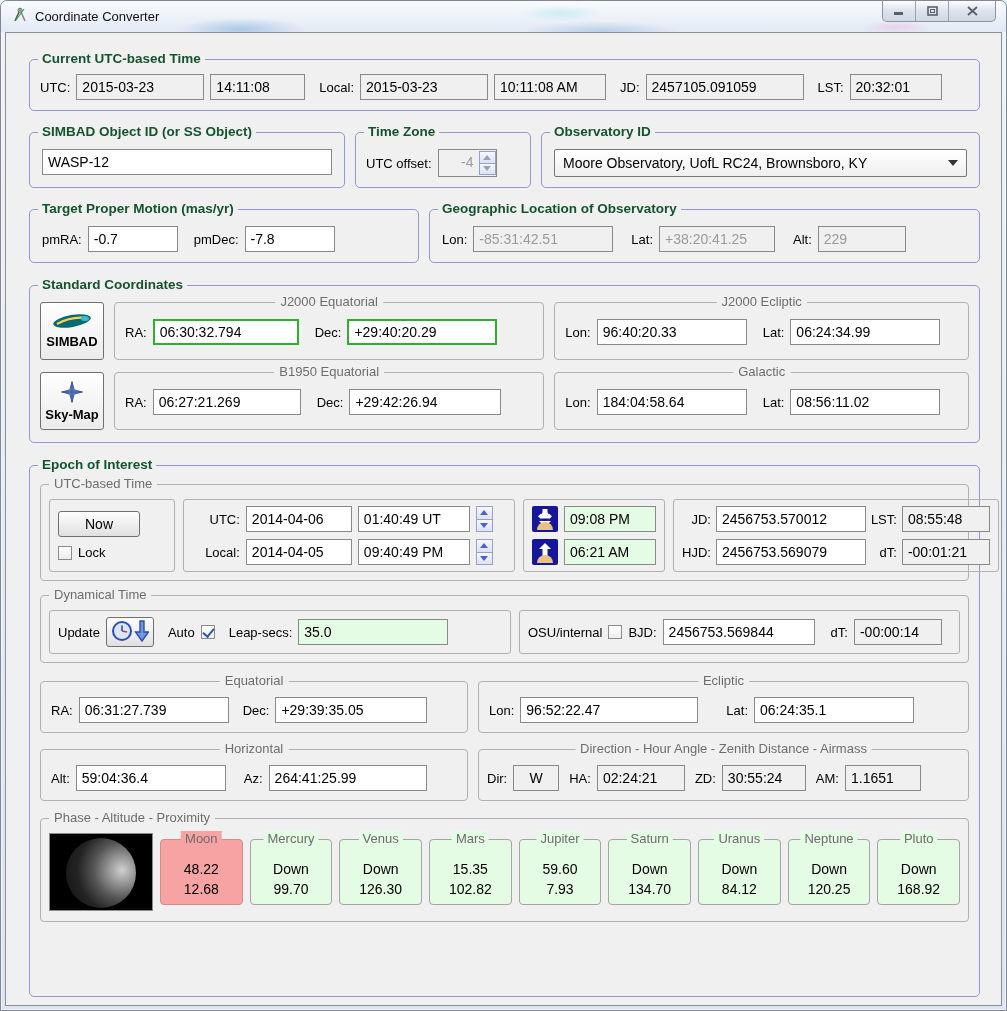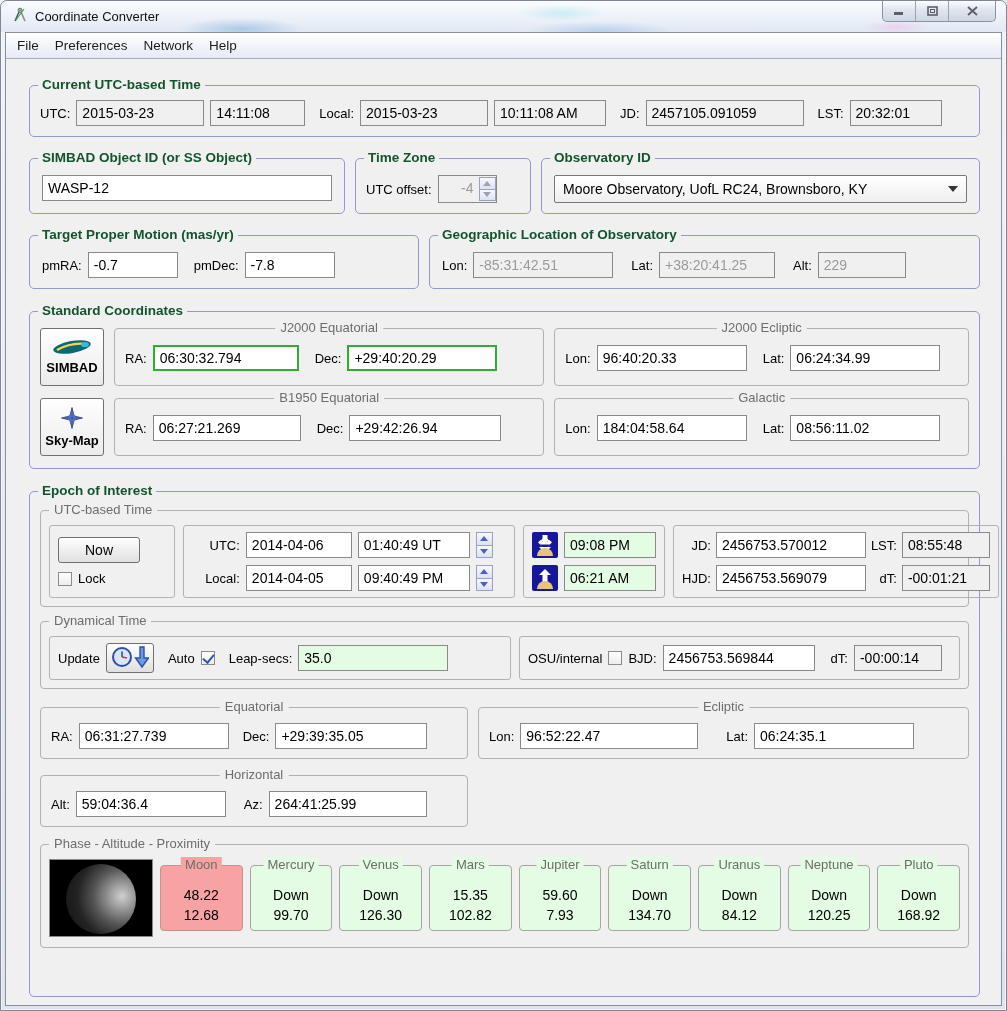--- a/index.html
+++ b/index.html
@@ -120,26 +120,20 @@
       <div class="win-btn">
         <svg width="11" height="10" viewBox="0 0 11 10">
             <path d="M1 1 L10 9 M10 1 L1 9" stroke="#5a6069" stroke-width="1.8"></path>
           </svg>
       </div>
     </div>
   </div>
 
   <div class="frame">
 
-    <div class="menubar">
-      <span class="menu-item">File</span>
-      <span class="menu-item">Preferences</span>
-      <span class="menu-item">Network</span>
-      <span class="menu-item">Help</span>
-    </div>
 
     <div class="content">
 
       <div class="grp" style="margin-top:10px; padding:14px 10px 10px;">
         <span class="gt">Current UTC-based Time</span>
         <div class="row g6">
           <span class="lbl">UTC:</span>
           <div class="fld ro" style="width:128px">2015-03-23</div>
           <div class="fld ro" style="width:95px">14:11:08</div>
           <span class="lbl" style="margin-left:8px">Local:</span>
@@ -404,20 +398,33 @@
         <div class="row g10" style="margin-top:16px; align-items:stretch;">
           <div class="sub" style="flex:0 0 428px; padding:15px 10px 9px;">
             <span class="st center">Horizontal</span>
             <div class="row g6">
               <span class="lbl">Alt:</span>
               <div class="fld" style="width:150px">59:04:36.4</div>
               <span class="lbl" style="margin-left:12px">Az:</span>
               <div class="fld" style="width:158px">264:41:25.99</div>
             </div>
           </div>
+          <div class="sub" style="flex:1; padding:15px 8px 9px;">
+            <span class="st center">Direction - Hour Angle - Zenith Distance - Airmass</span>
+            <div class="row g6">
+              <span class="lbl">Dir:</span>
+              <div class="fld ro" style="width:46px; text-align:center;">W</div>
+              <span class="lbl" style="margin-left:4px">HA:</span>
+              <div class="fld ro" style="width:88px">02:24:21</div>
+              <span class="lbl" style="margin-left:4px">ZD:</span>
+              <div class="fld ro" style="width:84px">30:55:24</div>
+              <span class="lbl" style="margin-left:4px">AM:</span>
+              <div class="fld ro" style="width:76px">1.1651</div>
+            </div>
+          </div>
         </div>
 
         <div class="sub" style="margin-top:17px; padding:14px 8px 10px;">
           <span class="st left">Phase - Altitude - Proximity</span>
           <div class="row" style="gap:7px; align-items:center;">
             <div class="moon-img">
                 <div class="moon-disc"></div>
               </div>
             <div class="pbody alert">
               <span class="pb-title">Moon</span>

